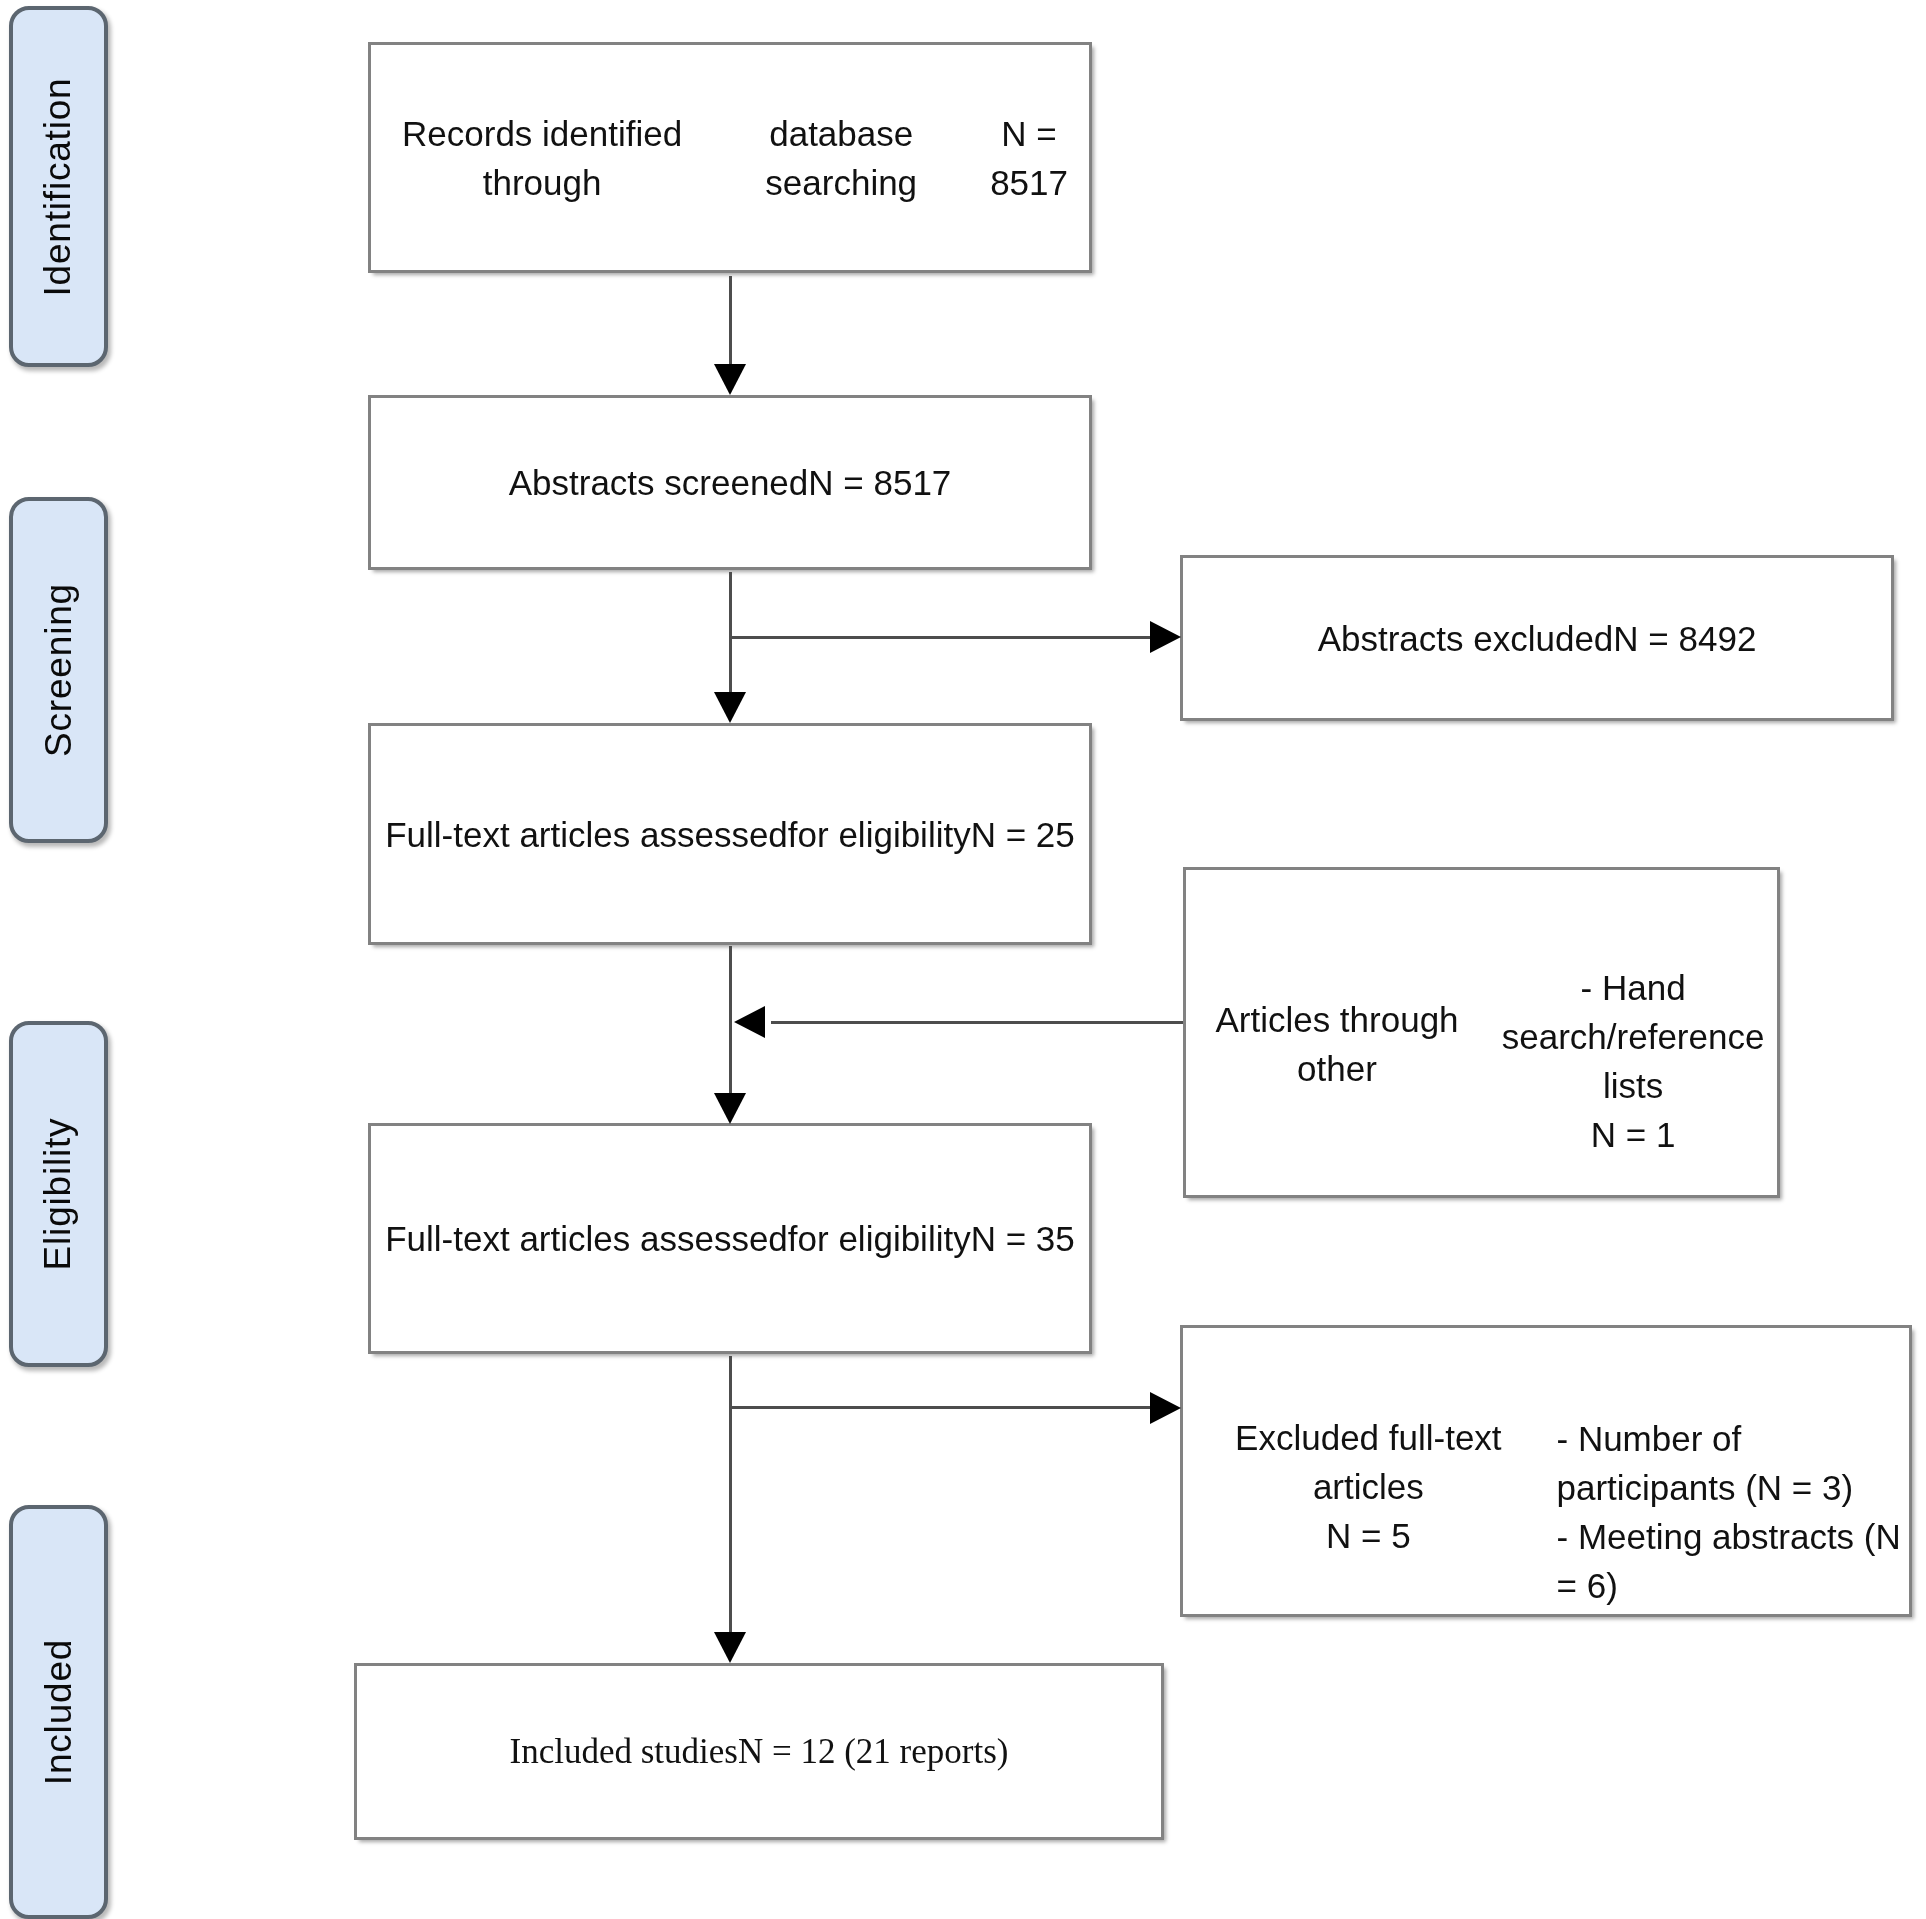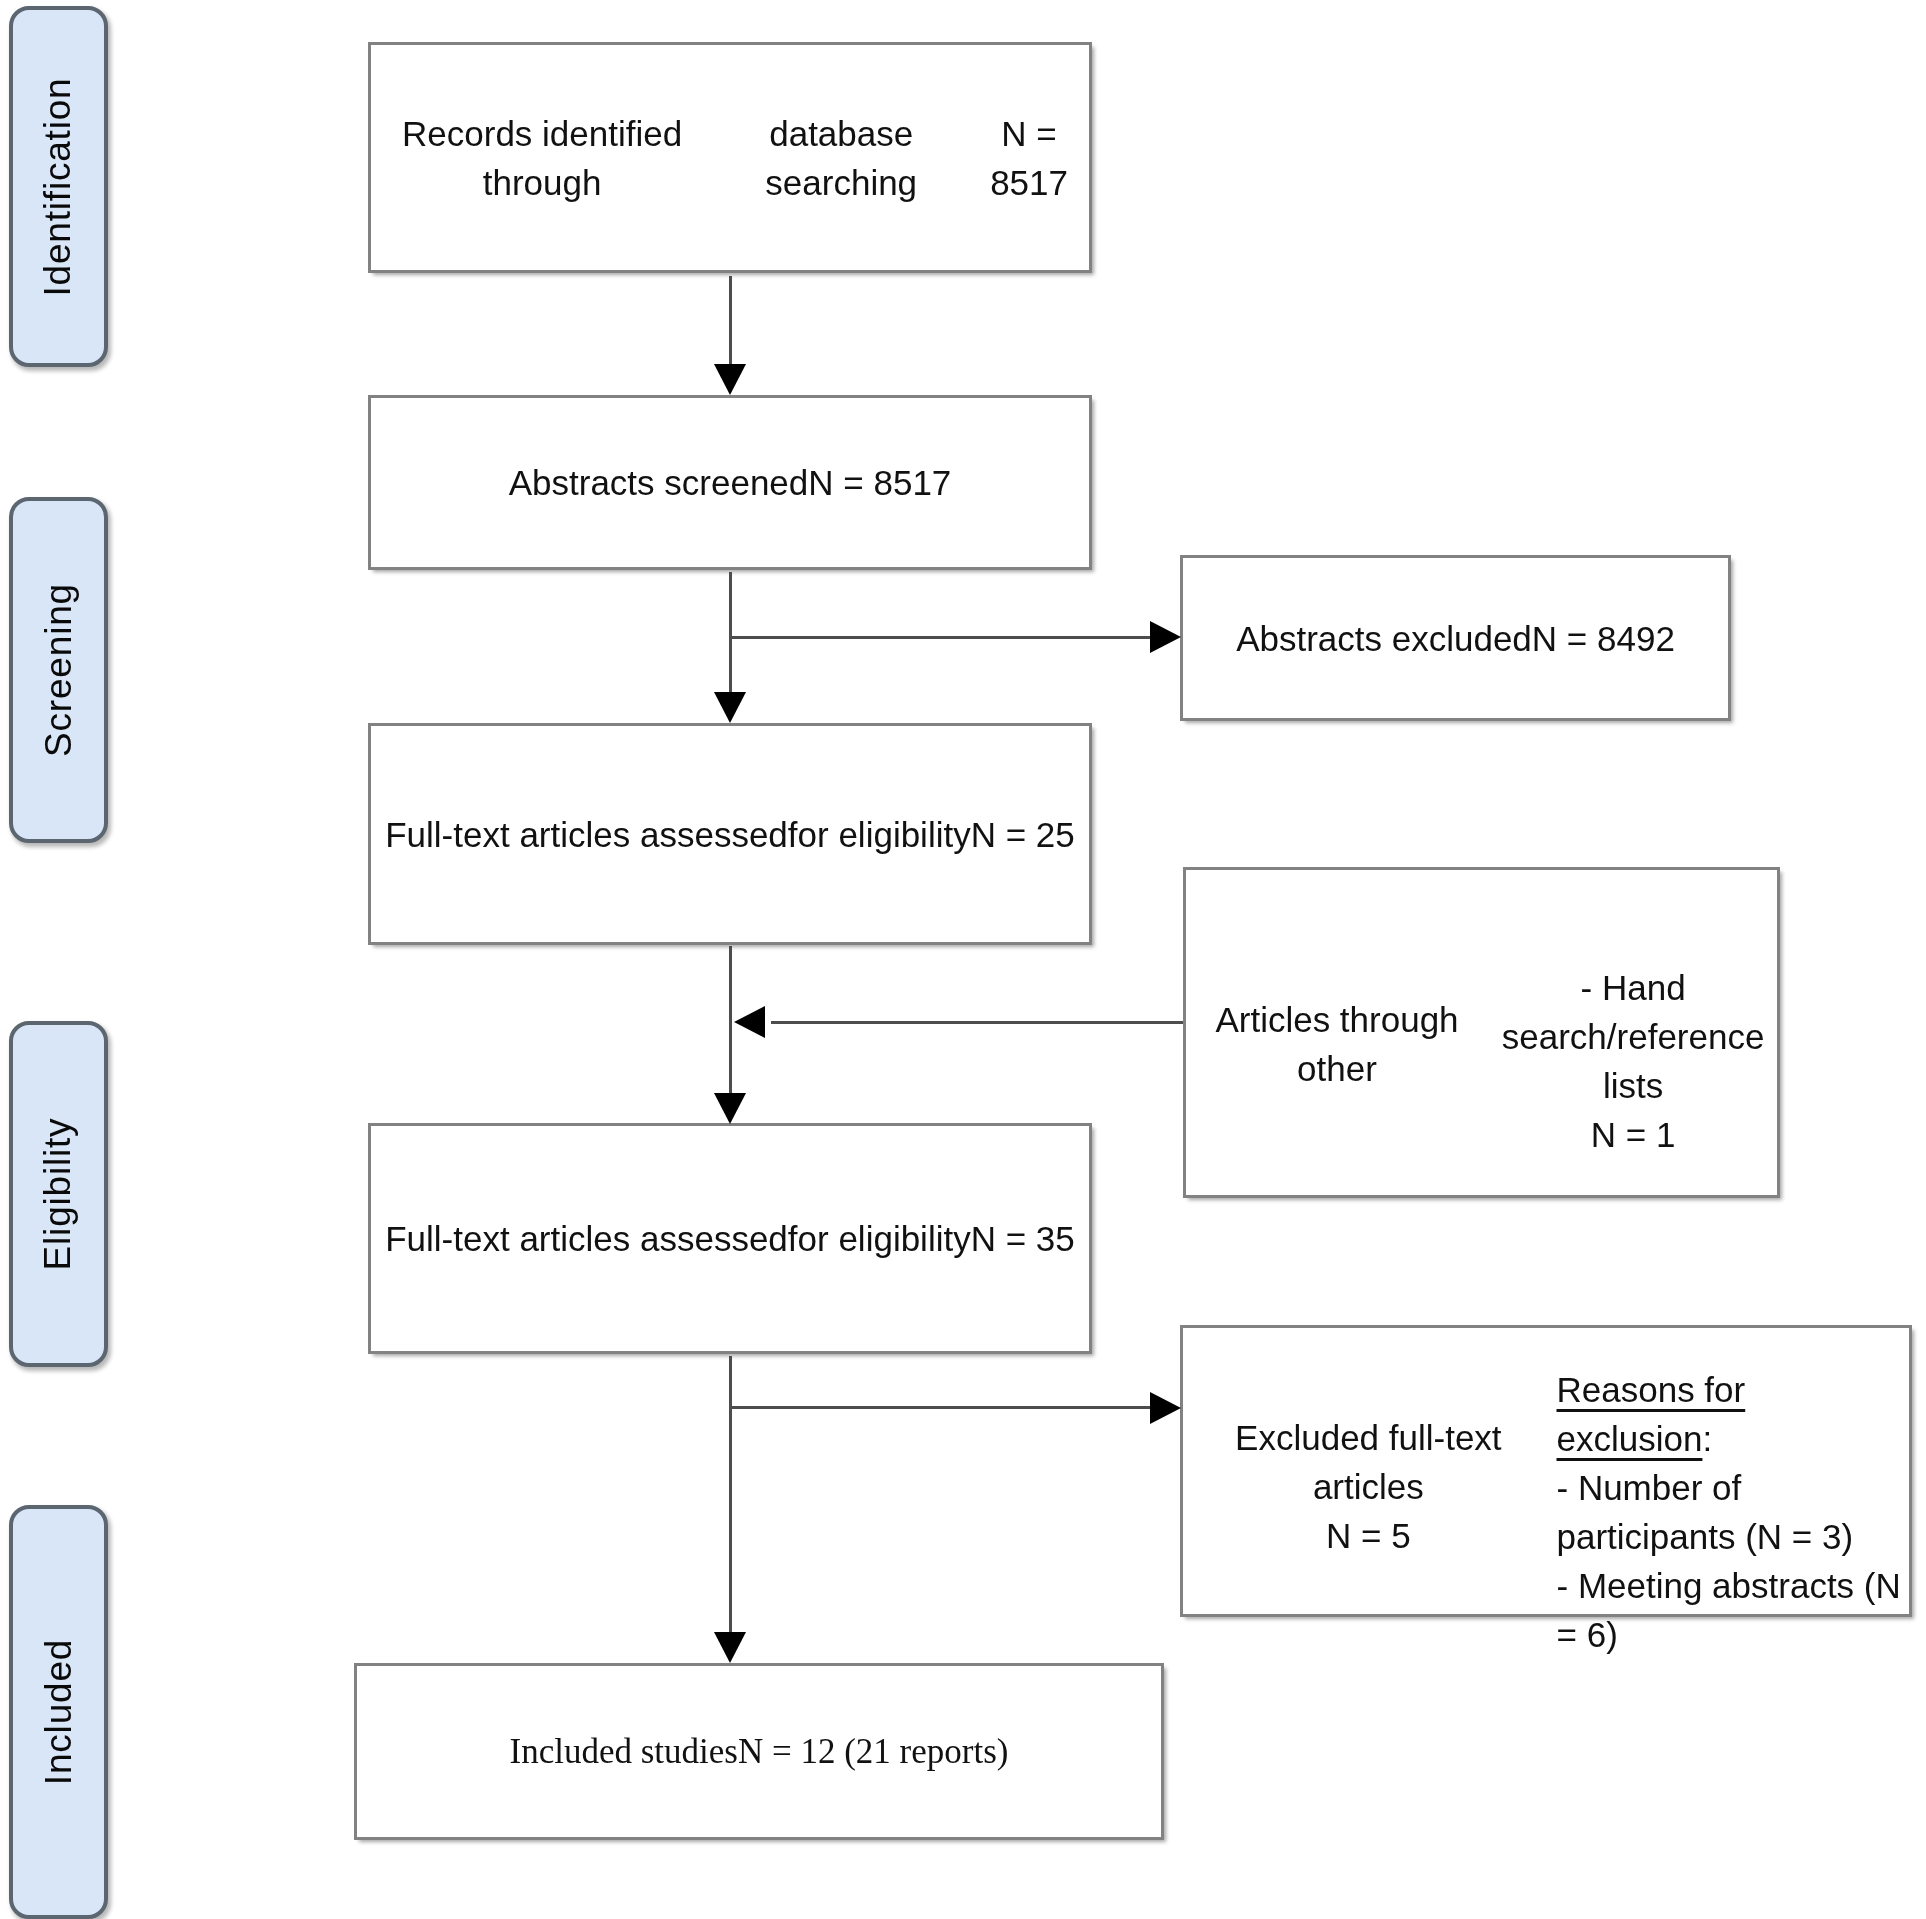--- a/index.html
+++ b/index.html
@@ -78,42 +78,41 @@
     <div>Full-text articles assessed</div>
     <div>for eligibility</div>
     <div>N = 35</div>
   </div>
 
   <div class="fbox" style="left:354px;top:1663px;width:810px;height:177px;font-family:Liberation Serif, serif;">
     <div>Included studies</div>
     <div>N = 12 (21 reports)</div>
   </div>
 
-  <div class="fbox" style="left:1180px;top:555px;width:551px;height:166px;">
+  <div class="fbox" style="left:1180px;top:555px;width:714px;height:166px;">
     <div>Abstracts excluded</div>
     <div>N = 8492</div>
   </div>
 
   <div class="fbox topalign" style="left:1183px;top:867px;width:597px;height:331px;padding-top:23px;">
     <div class="block">
       <div>Articles through other</div>
     </div>
     <div class="block left" style="margin-top:33px;padding:0 6.2px 0 15.4px;box-sizing:border-box;text-align:center;">
       <div>- Hand search/reference lists</div>
       <div>N = 1</div>
     </div>
   </div>
 
   <div class="fbox topalign" style="left:1180px;top:1325px;width:732px;height:292px;padding-top:31px;">
     <div class="block">
       <div>Excluded full-text articles</div>
       <div>N = 5</div>
     </div>
     <div class="block left" style="margin-top:51px;padding:0 6.2px 0 10.8px;box-sizing:border-box;">
-      <div><span class="u">Reasons for exclusion</span><span>:</span></div>
       <div>- Number of participants (N = 3)</div>
       <div>- Meeting abstracts (N = 6)</div>
     </div>
   </div>
 
   <div class="vline" style="left:729px;top:276px;height:88px;"></div>
   <div class="arr down" style="left:714px;top:364px;"></div>
 
   <div class="vline" style="left:729px;top:572px;height:122px;"></div>
   <div class="arr down" style="left:714px;top:692px;"></div>

